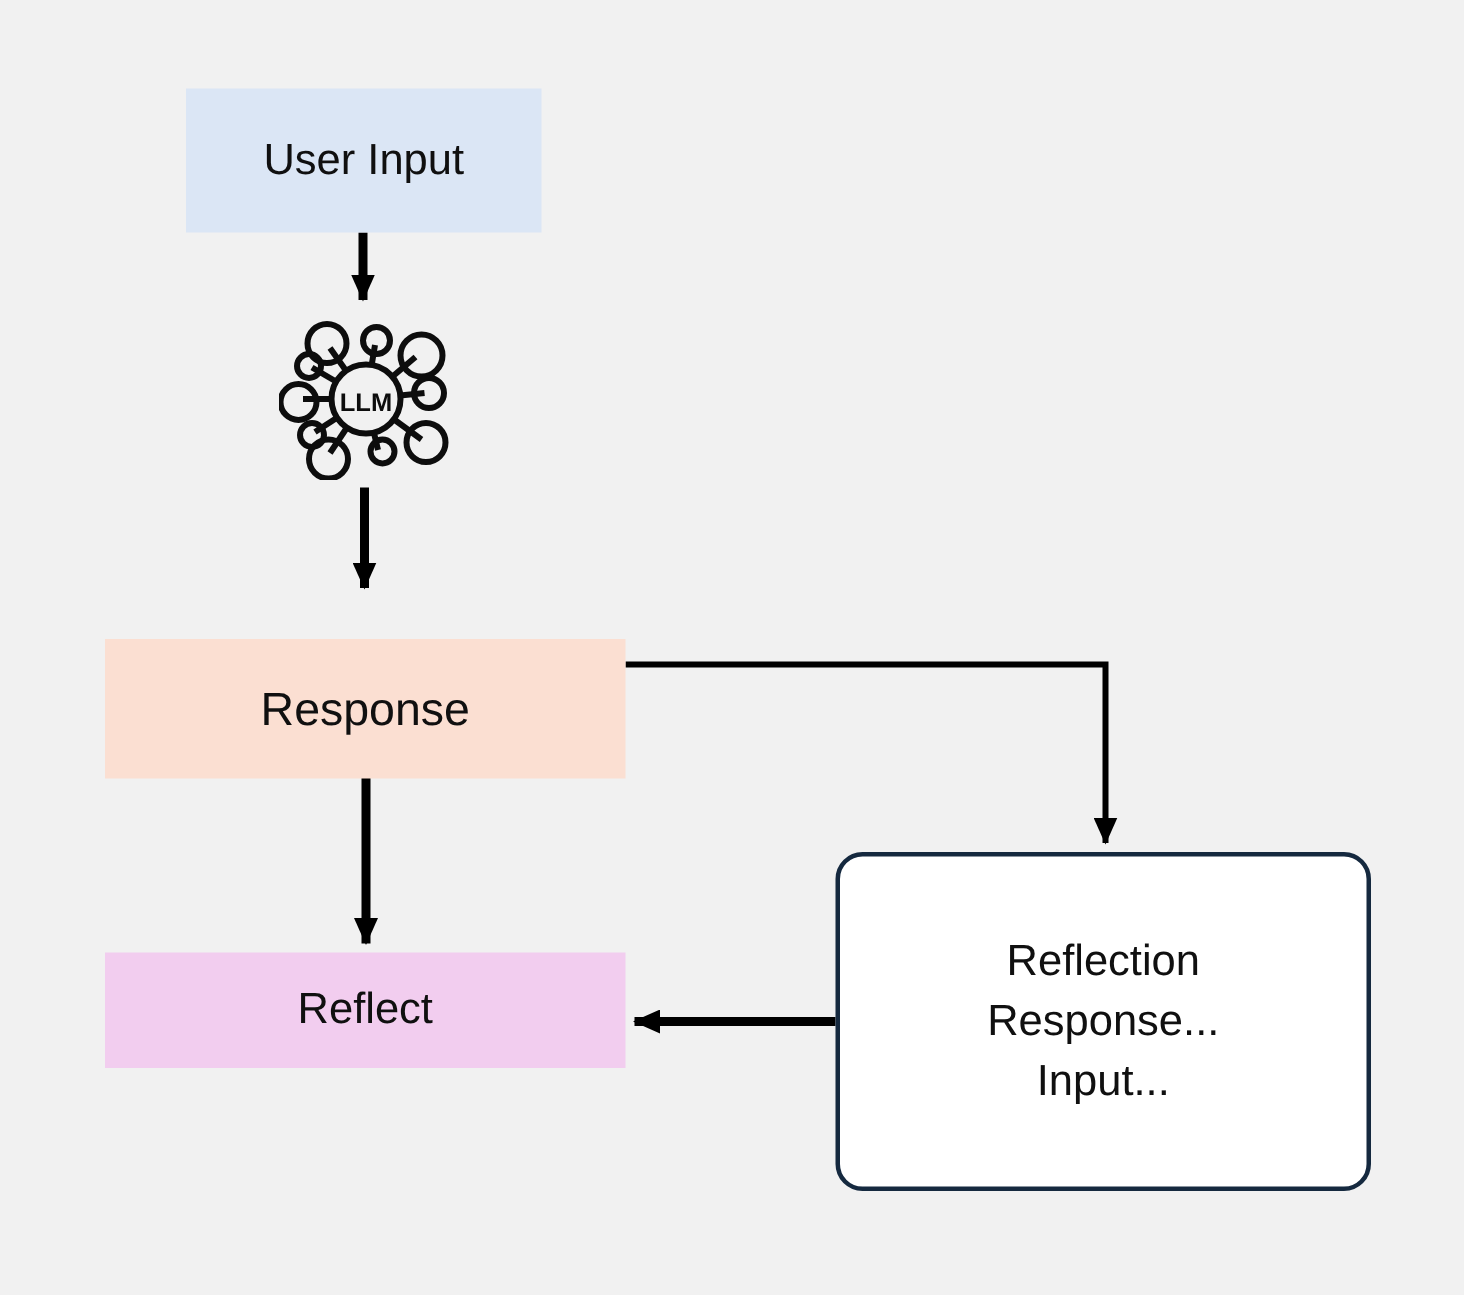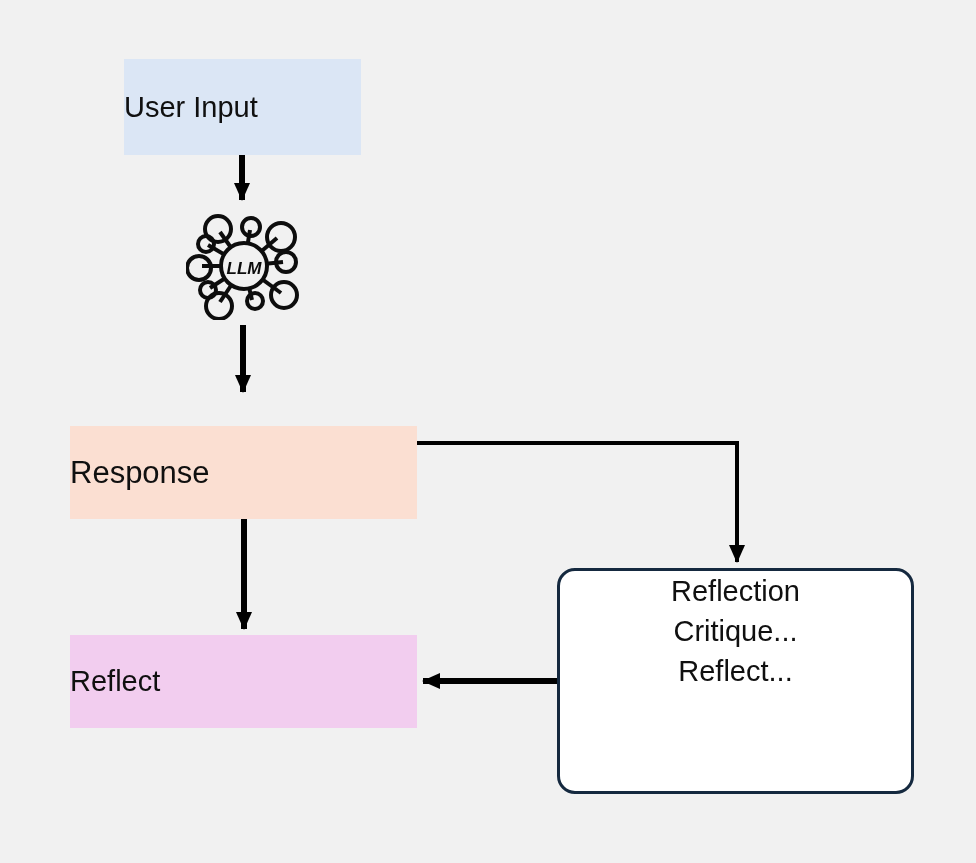--- a/index.html
+++ b/index.html
@@ -22,21 +22,21 @@
     position: absolute;
     top: 0;
     left: 0;
     width: 976px;
     height: 863px;
   }
   .node {
     position: absolute;
     display: flex;
     align-items: center;
-    justify-content: flex-start;
+    justify-content: center;
     text-align: center;
     box-sizing: border-box;
     color: #101010;
   }
   #node-user-input {
     left: 124px;
     top: 59px;
     width: 237px;
     height: 96px;
     background: #dbe6f5;
@@ -48,21 +48,21 @@
     width: 347px;
     height: 93px;
     background: #fbdfd2;
     font-size: 31px;
     margin-top: 28px;
   }
   #node-reflect {
     left: 70px;
     top: 635px;
     width: 347px;
-    height: 93px;
+    height: 77px;
     background: #f2cdef;
     font-size: 29px;
   }
   #node-reflection-card {
     left: 557px;
     top: 568px;
     width: 357px;
     height: 226px;
     background: #ffffff;
     border: 3px solid #15293f;
@@ -104,21 +104,21 @@
 
     <path d="M417,443 L737,443 L737,562" fill="none" stroke="#000000" stroke-width="4" marker-end="url(#arrowhead-wide)"></path>
 
     <line x1="557" y1="681" x2="423" y2="681" stroke="#000000" stroke-width="6" marker-end="url(#arrowhead-wide)"></line>
   </svg>
 
   <div class="node" id="node-user-input">
     <span>User Input</span>
   </div>
 
-  <div id="node-llm-icon" style="position:absolute;font-style:italic;">
+  <div id="node-llm-icon" style="position:absolute;">
     <svg width="116" height="108" viewBox="0 0 116 108" xmlns="http://www.w3.org/2000/svg">
       <g stroke="#0d0d0d" stroke-width="4" fill="none">
 
         <line x1="58" y1="54" x2="34" y2="20"></line>
         <line x1="58" y1="54" x2="64" y2="18"></line>
         <line x1="58" y1="54" x2="91" y2="26"></line>
         <line x1="58" y1="54" x2="22" y2="33"></line>
         <line x1="58" y1="54" x2="16" y2="54"></line>
         <line x1="58" y1="54" x2="97" y2="50"></line>
         <line x1="58" y1="54" x2="95" y2="81"></line>
@@ -146,17 +146,17 @@
   <div class="node" id="node-response">
     <span>Response</span>
   </div>
 
   <div class="node" id="node-reflect">
     <span>Reflect</span>
   </div>
 
   <div class="node" id="node-reflection-card">
     <span class="card-line">Reflection</span>
-    <span class="card-line">Critique...</span>
-    <span class="card-line">Reflect...</span>
+    <span class="card-line">Response...</span>
+    <span class="card-line">Input...</span>
   </div>
 
 </div>
 
 </body></html>

